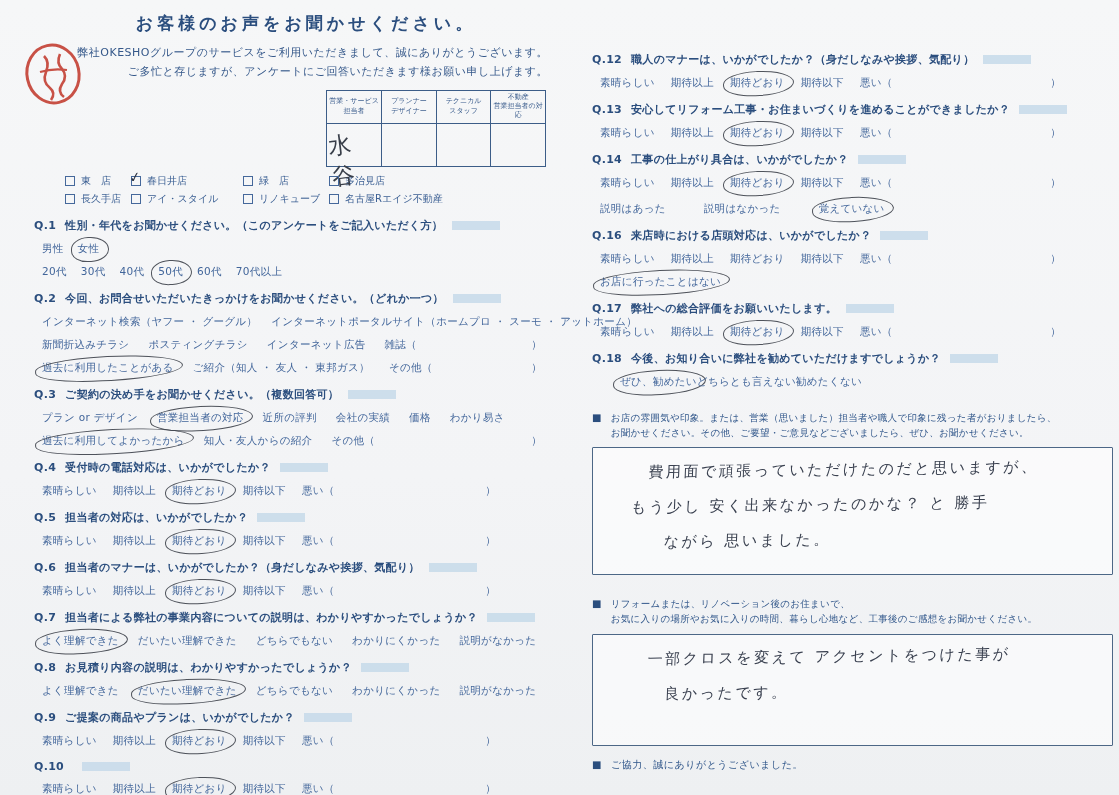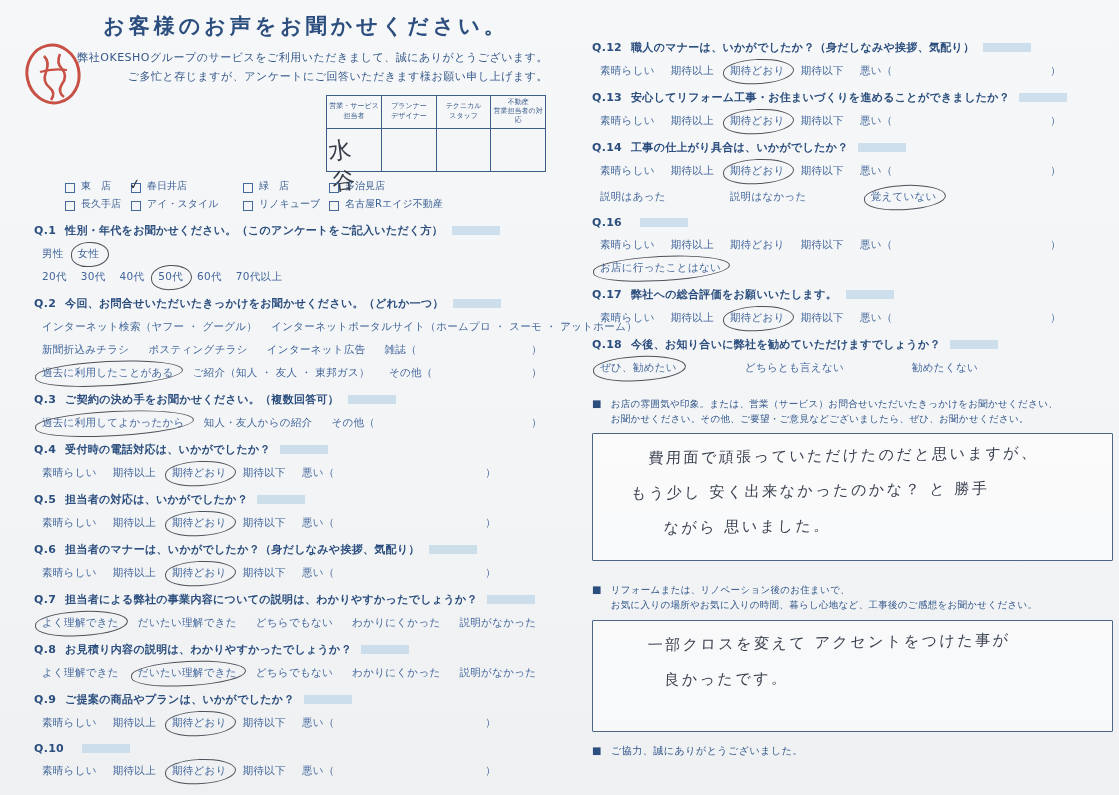--- a/index.html
+++ b/index.html
@@ -2,61 +2,61 @@
 <html><head>
 <meta charset="utf-8">
 <style>
   html,body{margin:0;padding:0;}
   body{
     width:1119px;height:795px;position:relative;overflow:hidden;
     background:linear-gradient(180deg,#f6f7f8 0%,#f3f4f6 60%,#eef0f2 100%);
     font-family:"DejaVu Sans",sans-serif;color:#2e5080;
   }
   .col-left{position:absolute;left:34px;top:8px;width:514px;}
-  .col-right{position:absolute;left:592px;top:28px;width:521px;}
+  .col-right{position:absolute;left:592px;top:40px;width:521px;}
 
   
-  .page-title{margin:4px 0 0 30px;text-align:center;font-size:21px;font-weight:bold;
+  .page-title{margin:4px 0 0 30px;text-align:center;font-size:17px;font-weight:bold;
     letter-spacing:4px;color:#2b4e7e;}
   .intro{margin:8px 0 0 0;text-align:right;font-size:11px;line-height:1.75;
     color:#35588a;letter-spacing:0.5px;}
   .stamp{position:absolute;left:-14px;top:30px;opacity:.88;}
 
   
   .staff-table{margin:8px 2px 0 auto;border-collapse:collapse;width:220px;}
   .staff-table th,.staff-table td{border:1.3px solid #3c5d88;}
   .staff-table th{font-size:7px;font-weight:normal;color:#35588a;line-height:1.35;
     padding:2px 1px;text-align:center;white-space:pre-line;width:56px;}
   .staff-table td{height:40px;position:relative;}
   .hand-name{position:absolute;left:3px;top:4px;font-size:23px;color:#383e49;
     letter-spacing:5px;transform:rotate(-7deg);font-weight:500;}
 
   
   .stores{margin-top:7px;padding-left:31px;font-size:10px;color:#3c6094;}
   .store-row{display:grid;grid-template-columns:66px 112px 86px auto;margin-top:4px;}
-  .store-item{display:flex;align-items:flex-end;white-space:nowrap;}
+  .store-item{display:flex;align-items:center;white-space:nowrap;}
   .cbox{width:8px;height:8px;border:1.2px solid #45689b;margin-right:6px;
     position:relative;flex:0 0 auto;}
   .ck{position:absolute;left:-3px;top:-8px;font-size:14px;color:#2e3340;
     transform:rotate(-10deg);font-weight:bold;}
 
   
   .q{margin-top:12px;}
   .q-title{display:flex;align-items:center;font-size:11px;font-weight:bold;
     color:#2b4e7e;letter-spacing:0.3px;white-space:nowrap;}
   .q-num{margin-right:9px;}
   .q-band{display:inline-block;width:48px;height:9px;background:#c3d8e9;
     margin-left:9px;opacity:.8;flex:0 0 auto;}
   .opt-row{display:flex;align-items:flex-end;margin-top:9px;padding-left:8px;
     font-size:10.5px;color:#41659a;letter-spacing:0.3px;white-space:nowrap;}
   .opt-row.rating{gap:16px;}
   .opt-row.choices{gap:19px;}
   .opt-row.mid{gap:14px;}
-  .opt-row.wide{gap:64px;}
-  .opt-row.xwide{gap:68px;}
+  .opt-row.wide{gap:38px;}
+  .opt-row.xwide{margin-left:20px;}
   .opt.end{margin-left:auto;margin-right:52px;}
   .opt-row.choices .opt.end{margin-right:6px;}
   .opt{position:relative;}
   .opt.circled::after{content:"";position:absolute;left:-7px;right:-9px;top:-5px;
     bottom:-6px;border:1.7px solid rgba(42,46,56,.82);border-radius:48% 52% 50% 46%;
     transform:rotate(-3deg);}
 
   
   .section{margin-top:22px;}
   .sec-head{display:flex;gap:9px;font-size:9.5px;line-height:1.55;color:#30568a;
@@ -200,20 +200,28 @@
           <span class="opt end">）</span>
         </div>
       </div>
       <div class="q">
         <div class="q-title">
           <span class="q-num">Q.3</span>
           <span class="q-text">ご契約の決め手をお聞かせください。（複数回答可）</span>
           <span class="q-band"></span>
         </div>
         <div class="opt-row choices">
+          <span class="opt">プラン or デザイン</span>
+          <span class="opt circled">営業担当者の対応</span>
+          <span class="opt">近所の評判</span>
+          <span class="opt">会社の実績</span>
+          <span class="opt">価格</span>
+          <span class="opt">わかり易さ</span>
+        </div>
+        <div class="opt-row choices">
           <span class="opt circled">過去に利用してよかったから</span>
           <span class="opt">知人・友人からの紹介</span>
           <span class="opt">その他（</span>
           <span class="opt end">）</span>
         </div>
       </div>
       <div class="q">
         <div class="q-title">
           <span class="q-num">Q.4</span>
           <span class="q-text">受付時の電話対応は、いかがでしたか？</span>
@@ -368,20 +376,21 @@
       <div class="q">
         <div class="opt-row wide">
           <span class="opt">説明はあった</span>
           <span class="opt">説明はなかった</span>
           <span class="opt circled">覚えていない</span>
         </div>
       </div>
       <div class="q">
         <div class="q-title">
           <span class="q-num">Q.16</span>
+          <span class="q-text">来店時における店頭対応は、いかがでしたか？</span>
           <span class="q-band"></span>
         </div>
         <div class="opt-row rating">
           <span class="opt">素晴らしい</span>
           <span class="opt">期待以上</span>
           <span class="opt">期待どおり</span>
           <span class="opt">期待以下</span>
           <span class="opt">悪い（</span>
           <span class="opt end">）</span>
         </div>
@@ -414,21 +423,21 @@
           <span class="opt circled">ぜひ、勧めたい</span>
           <span class="opt">どちらとも言えない</span>
           <span class="opt">勧めたくない</span>
         </div>
       </div>
     </div>
   <div id="sections">
       <div class="section">
         <div class="sec-head">
           <span class="bullet">■</span>
-          <span><span>お店の雰囲気や印象。または、営業（サービス）お問合せいただいたきっかけをお聞かせください、</span><br><span>お聞かせください。その他、ご要望・ご意見などございましたら、ぜひ、お聞かせください。</span></span>
+          <span><span>お店の雰囲気や印象。または、営業（思いました）担当者や職人で印象に残った者がおりましたら、</span><br><span>お聞かせください。その他、ご要望・ご意見などございましたら、ぜひ、お聞かせください。</span></span>
         </div>
         <div class="comment-box box1">
           <div class="hand">
             <div class="hand-line ind1">費用面で頑張っていただけたのだと思いますが、</div>
             <div class="hand-line ind2">もう少し 安く出来なかったのかな？ と 勝手</div>
             <div class="hand-line ind3">ながら 思いました。</div>
           </div>
         </div>
       </div>
       <div class="section">

